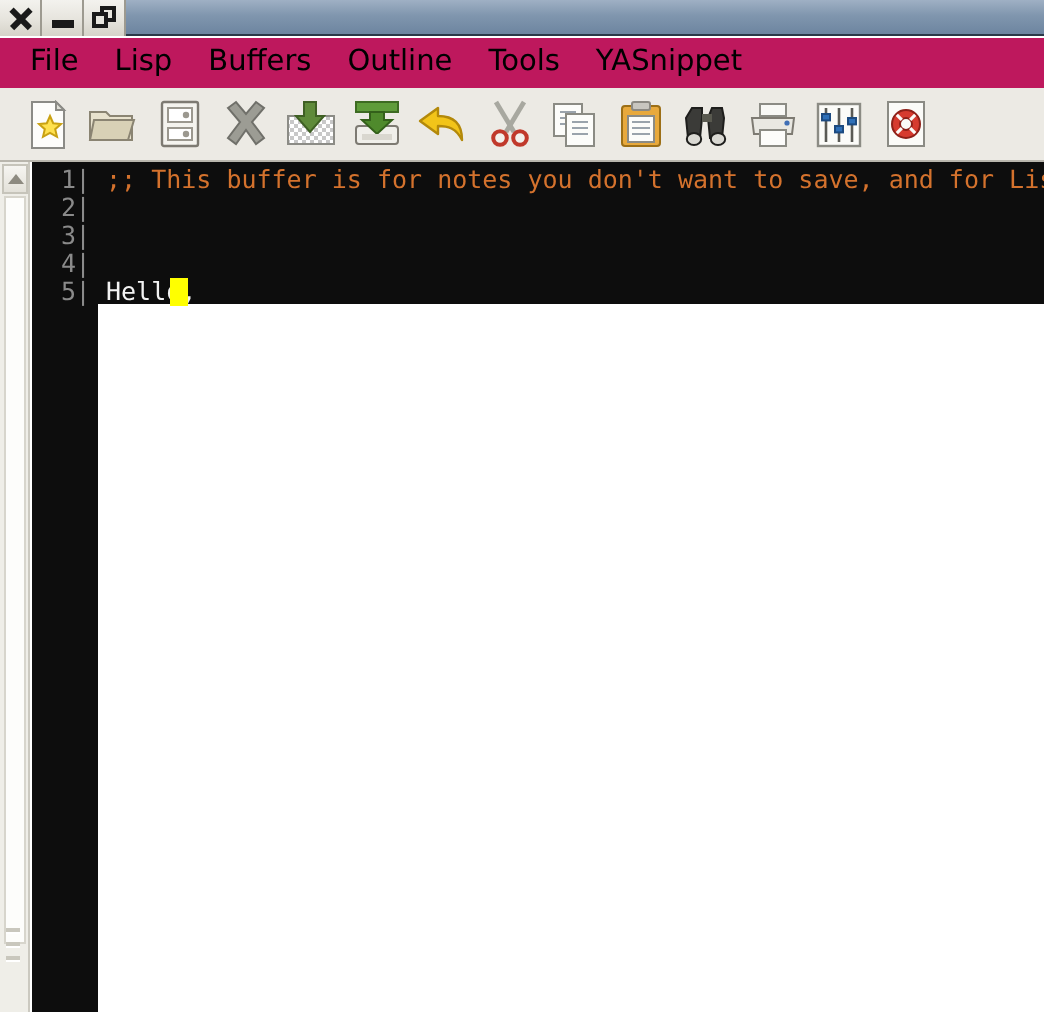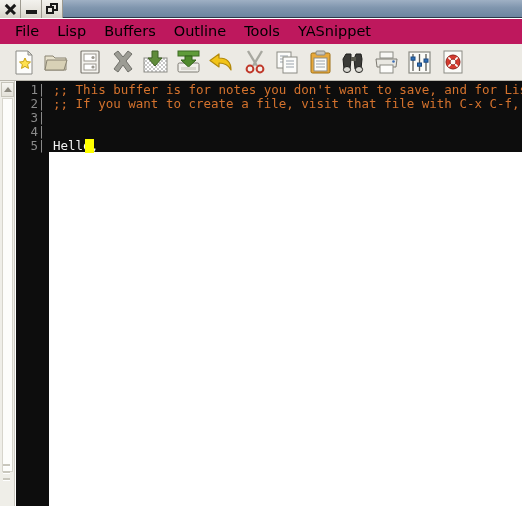--- a/index.html
+++ b/index.html
@@ -452,19 +452,18 @@
     <div class="lnum" style="top:16px">2|</div>
     <div class="lnum" style="top:30px">3|</div>
     <div class="lnum" style="top:44px">4|</div>
     <div class="lnum" style="top:58px">5|</div>
   </div>
 
   <div class="textbg"></div>
 
   <div class="textarea-lines">
     <div class="tline comment" style="top:2px">;; This buffer is for notes you don't want to save, and for Lisp eval</div>
-    <div class="tline comment" style="top:16px">;; If you want to create a file, visit that file with C-x C-f,</div>
     <div class="tline plain" style="top:44px"></div>
     <div class="tline plain" style="top:58px">Hello, </div>
     <div class="cursor" style="left:36px; top:58px"></div>
   </div>
 
 </div>
 
 </body></html>

